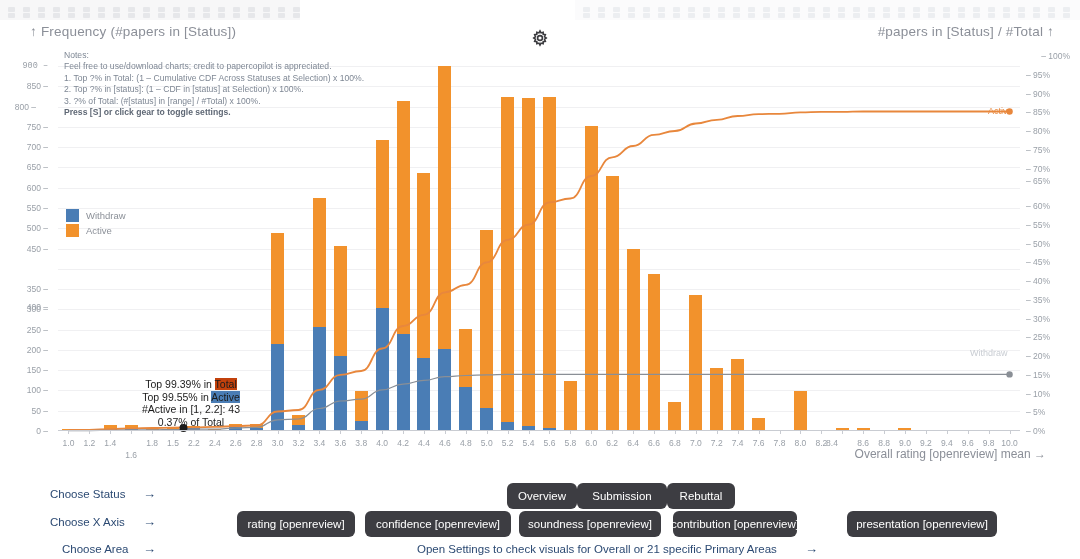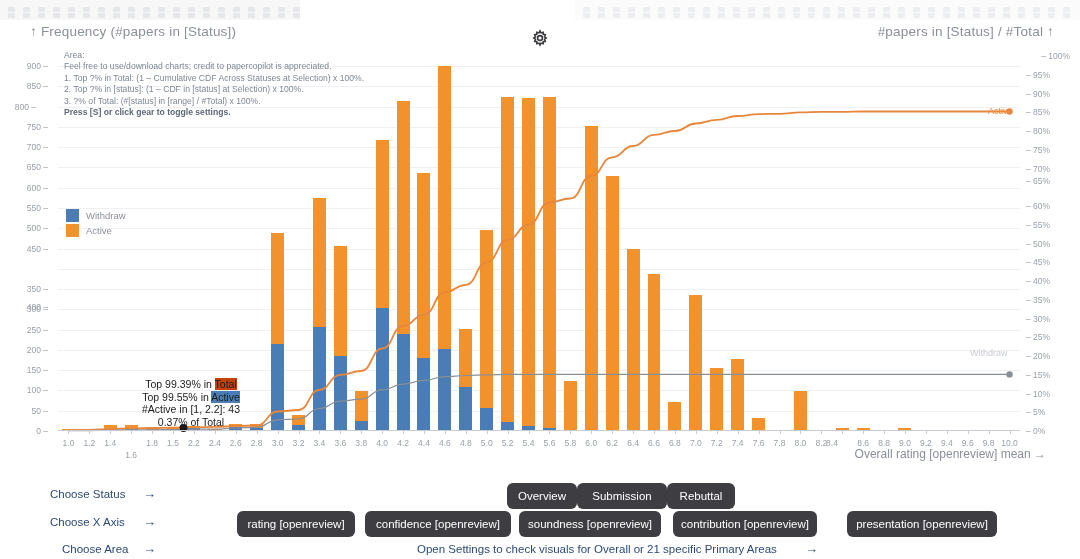--- a/index.html
+++ b/index.html
@@ -437,21 +437,21 @@
       <div class="ylabel-left" style="left: 14px; top: 268.838px; margin-top: 38px;">400 –</div>
       <div class="ylabel-left" style="left: 14px; top: 248.568px;">450 –</div>
       <div class="ylabel-left" style="left: 14px; top: 228.297px;">500 –</div>
       <div class="ylabel-left" style="left: 14px; top: 208.027px;">550 –</div>
       <div class="ylabel-left" style="left: 14px; top: 187.757px;">600 –</div>
       <div class="ylabel-left" style="left: 14px; top: 167.486px;">650 –</div>
       <div class="ylabel-left" style="left: 14px; top: 147.216px;">700 –</div>
       <div class="ylabel-left" style="left: 14px; top: 126.946px;">750 –</div>
       <div class="ylabel-left" style="left: 2px; top: 106.676px;">800 –</div>
       <div class="ylabel-left" style="left: 14px; top: 86.4054px;">850 –</div>
-      <div class="ylabel-left" style="left: 14px; top: 66.1351px;">900 –</div>
+      <div class="ylabel-left" style="left: 14px; top: 66.1351px; font-family: Liberation Mono, monospace;">900 –</div>
     </div>
   <div id="ylabels-right">
       <div class="ylabel-right" style="left: 1026px; top: 431px;">– 0%</div>
       <div class="ylabel-right" style="left: 1026px; top: 412.25px;">– 5%</div>
       <div class="ylabel-right" style="left: 1026px; top: 393.5px;">– 10%</div>
       <div class="ylabel-right" style="left: 1026px; top: 374.75px;">– 15%</div>
       <div class="ylabel-right" style="left: 1026px; top: 356px;">– 20%</div>
       <div class="ylabel-right" style="left: 1026px; top: 337.25px;">– 25%</div>
       <div class="ylabel-right" style="left: 1026px; top: 318.5px;">– 30%</div>
       <div class="ylabel-right" style="left: 1026px; top: 299.75px;">– 35%</div>
@@ -558,21 +558,21 @@
       <div class="xlabel" style="left: 946.804px; top: 438px;">9.4</div>
       <div class="xtickmark" style="left: 967.717px; top: 431px;"></div>
       <div class="xlabel" style="left: 967.717px; top: 438px;">9.6</div>
       <div class="xtickmark" style="left: 988.63px; top: 431px;"></div>
       <div class="xlabel" style="left: 988.63px; top: 438px;">9.8</div>
       <div class="xtickmark" style="left: 1009.54px; top: 431px;"></div>
       <div class="xlabel" style="left: 1009.54px; top: 438px;">10.0</div>
     </div>
 
   <div class="notes">
-    <div>Area:</div>
+    <div>Notes:</div>
     <div>Feel free to use/download charts; credit to papercopilot is appreciated.</div>
     <div>1. Top ?% in Total: (1 – Cumulative CDF Across Statuses at Selection) x 100%.</div>
     <div>2. Top ?% in [status]: (1 – CDF in [status] at Selection) x 100%.</div>
     <div>3. ?% of Total: (#[status] in [range] / #Total) x 100%.</div>
     <div class="notes-bold">Press [S] or click gear to toggle settings.</div>
   </div>
 
   <div class="legend">
     <div class="legend-row">
       <span class="legend-swatch" id="sw0" style="background: rgb(74, 125, 181);"></span>
@@ -602,18 +602,18 @@
       <div class="ctrl-label" style="left: 50px; top: 516px;">Choose X Axis</div>
       <div class="ctrl-arrow" style="left: 143px; top: 514px;">→</div>
       <div class="ctrl-label" style="left: 50px; top: 543px; margin-left: 12px;">Choose Area</div>
       <div class="ctrl-arrow" style="left: 143px; top: 541px;">→</div>
       <div class="pill" style="left: 507px; top: 483px; width: 70px;">Overview</div>
       <div class="pill" style="left: 577px; top: 483px; width: 90px;">Submission</div>
       <div class="pill" style="left: 667px; top: 483px; width: 68px;">Rebuttal</div>
       <div class="pill" style="left: 237px; top: 511px; width: 118px;">rating [openreview]</div>
       <div class="pill" style="left: 365px; top: 511px; width: 146px;">confidence [openreview]</div>
       <div class="pill" style="left: 519px; top: 511px; width: 142px;">soundness [openreview]</div>
-      <div class="pill" style="left: 673px; top: 511px; width: 144px;">contribution [openreview]</div>
+      <div class="pill" style="left: 673px; top: 511px; width: 124px;">contribution [openreview]</div>
       <div class="pill" style="left: 847px; top: 511px; width: 150px;">presentation [openreview]</div>
       <div class="hint" style="left: 417px; top: 543px;">Open Settings to check visuals for Overall or 21 specific Primary Areas</div>
       <div class="hint" style="left: 805px; top: 541px; font-size: 13px;">→</div>
     </div>
 </div>
 
 </body></html>

